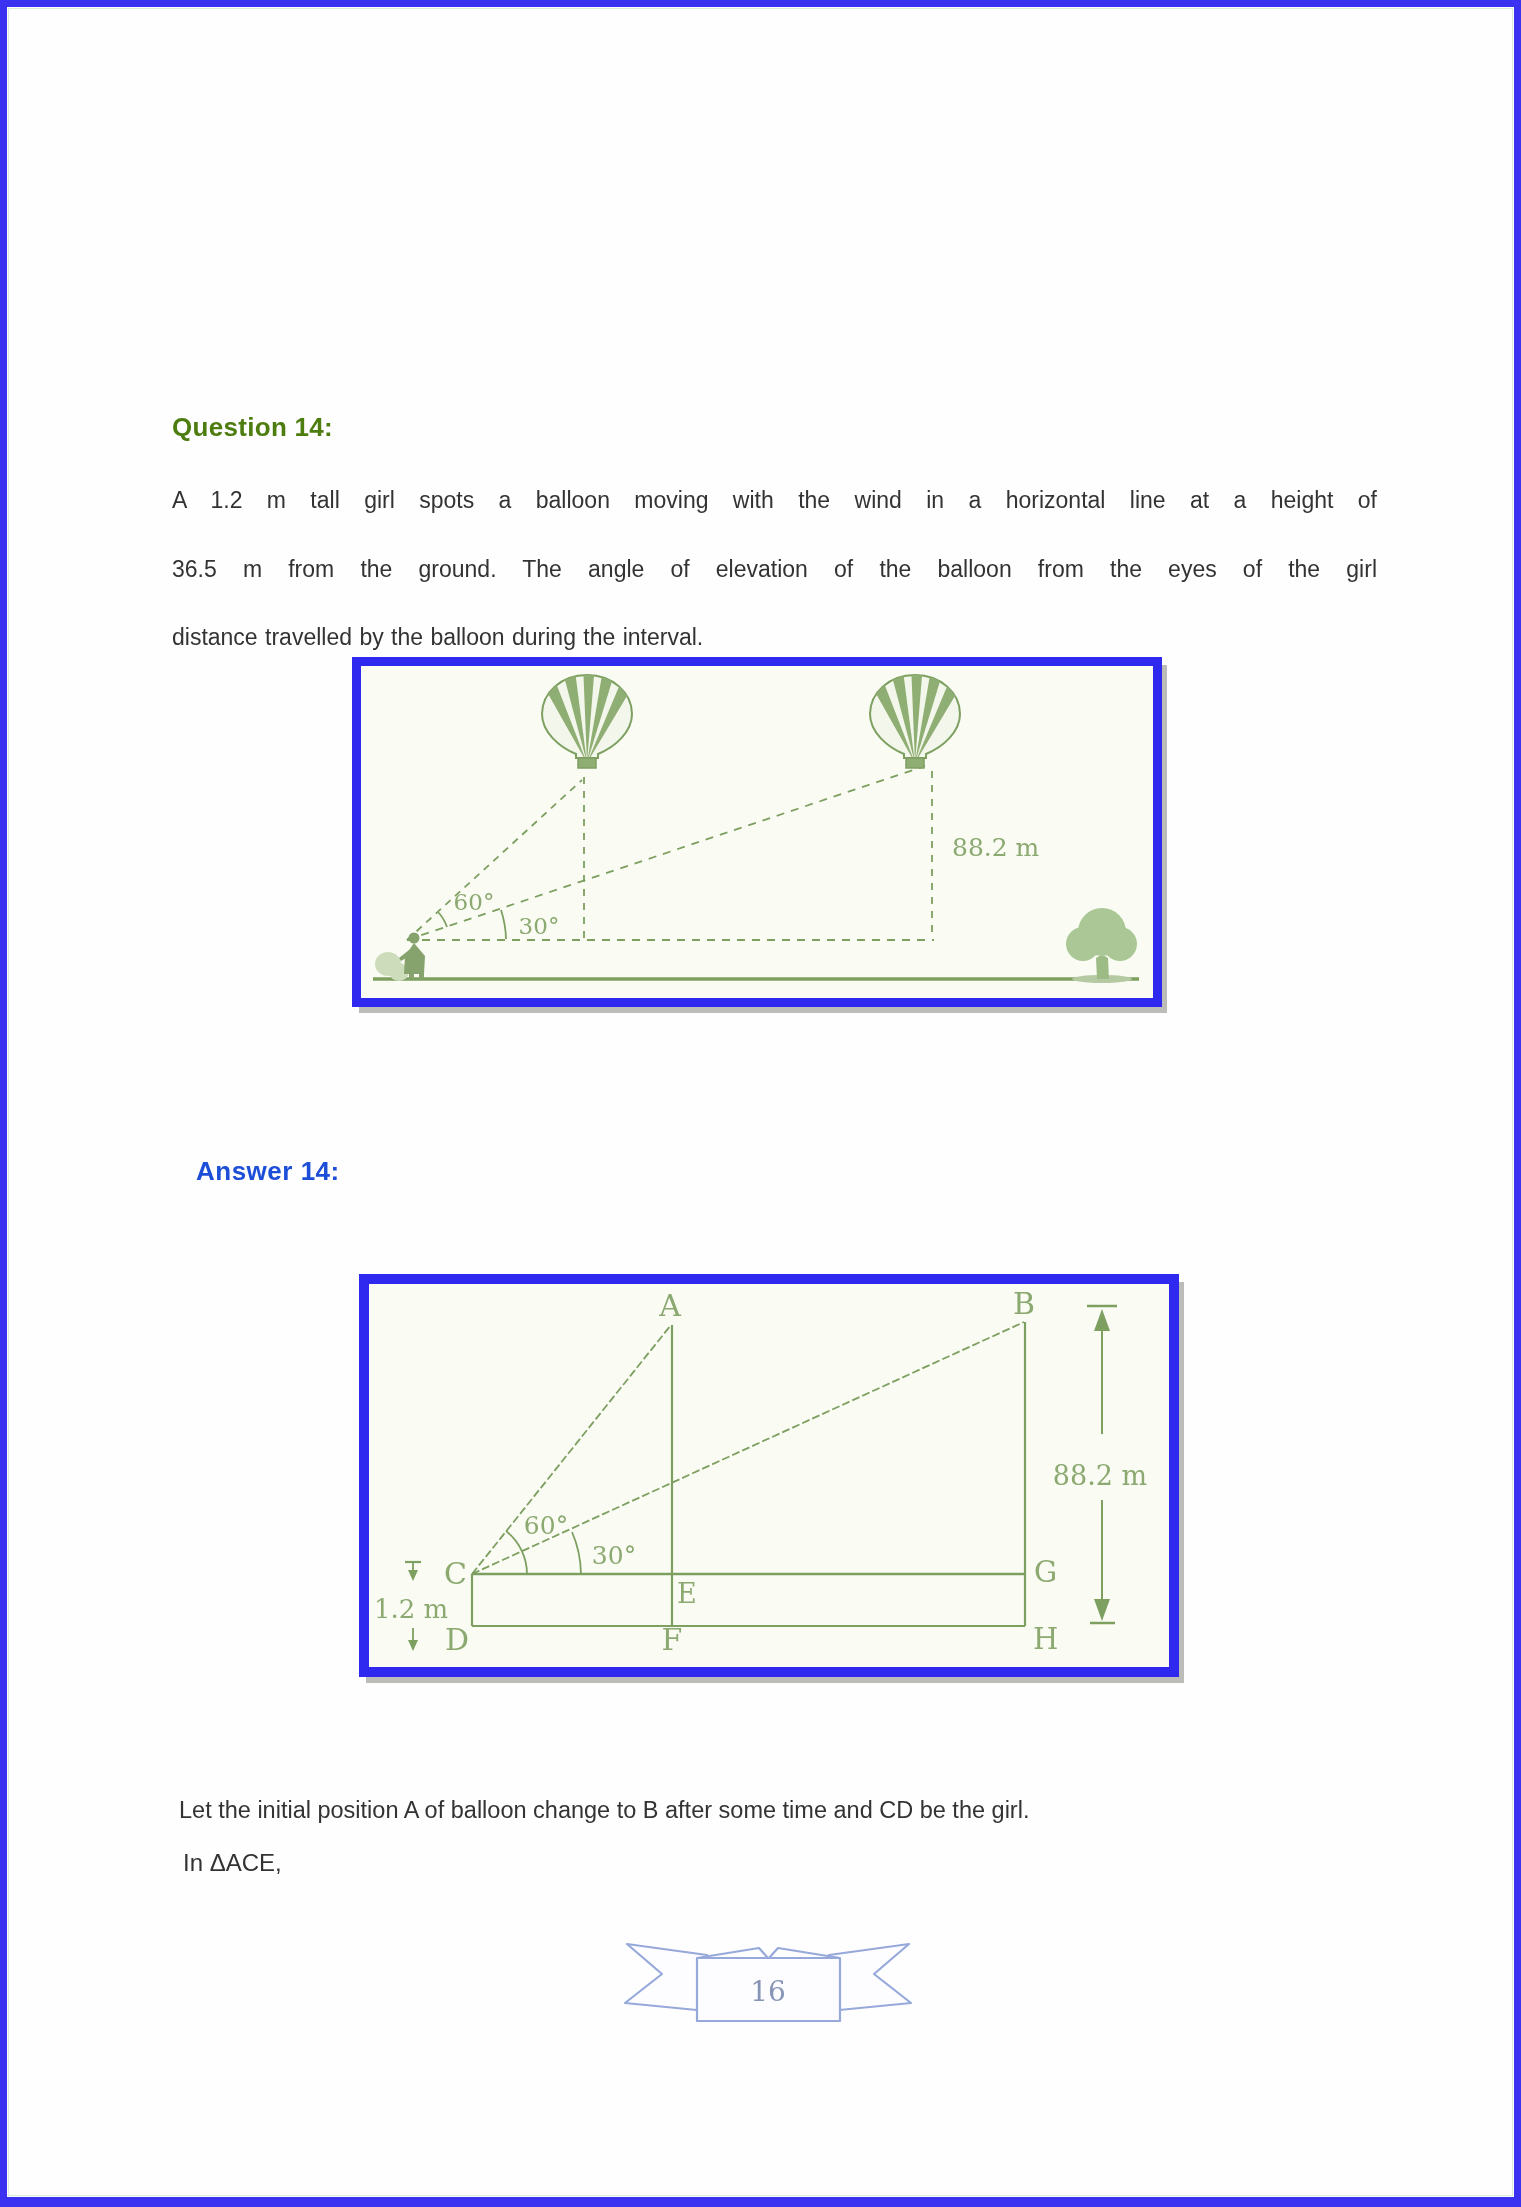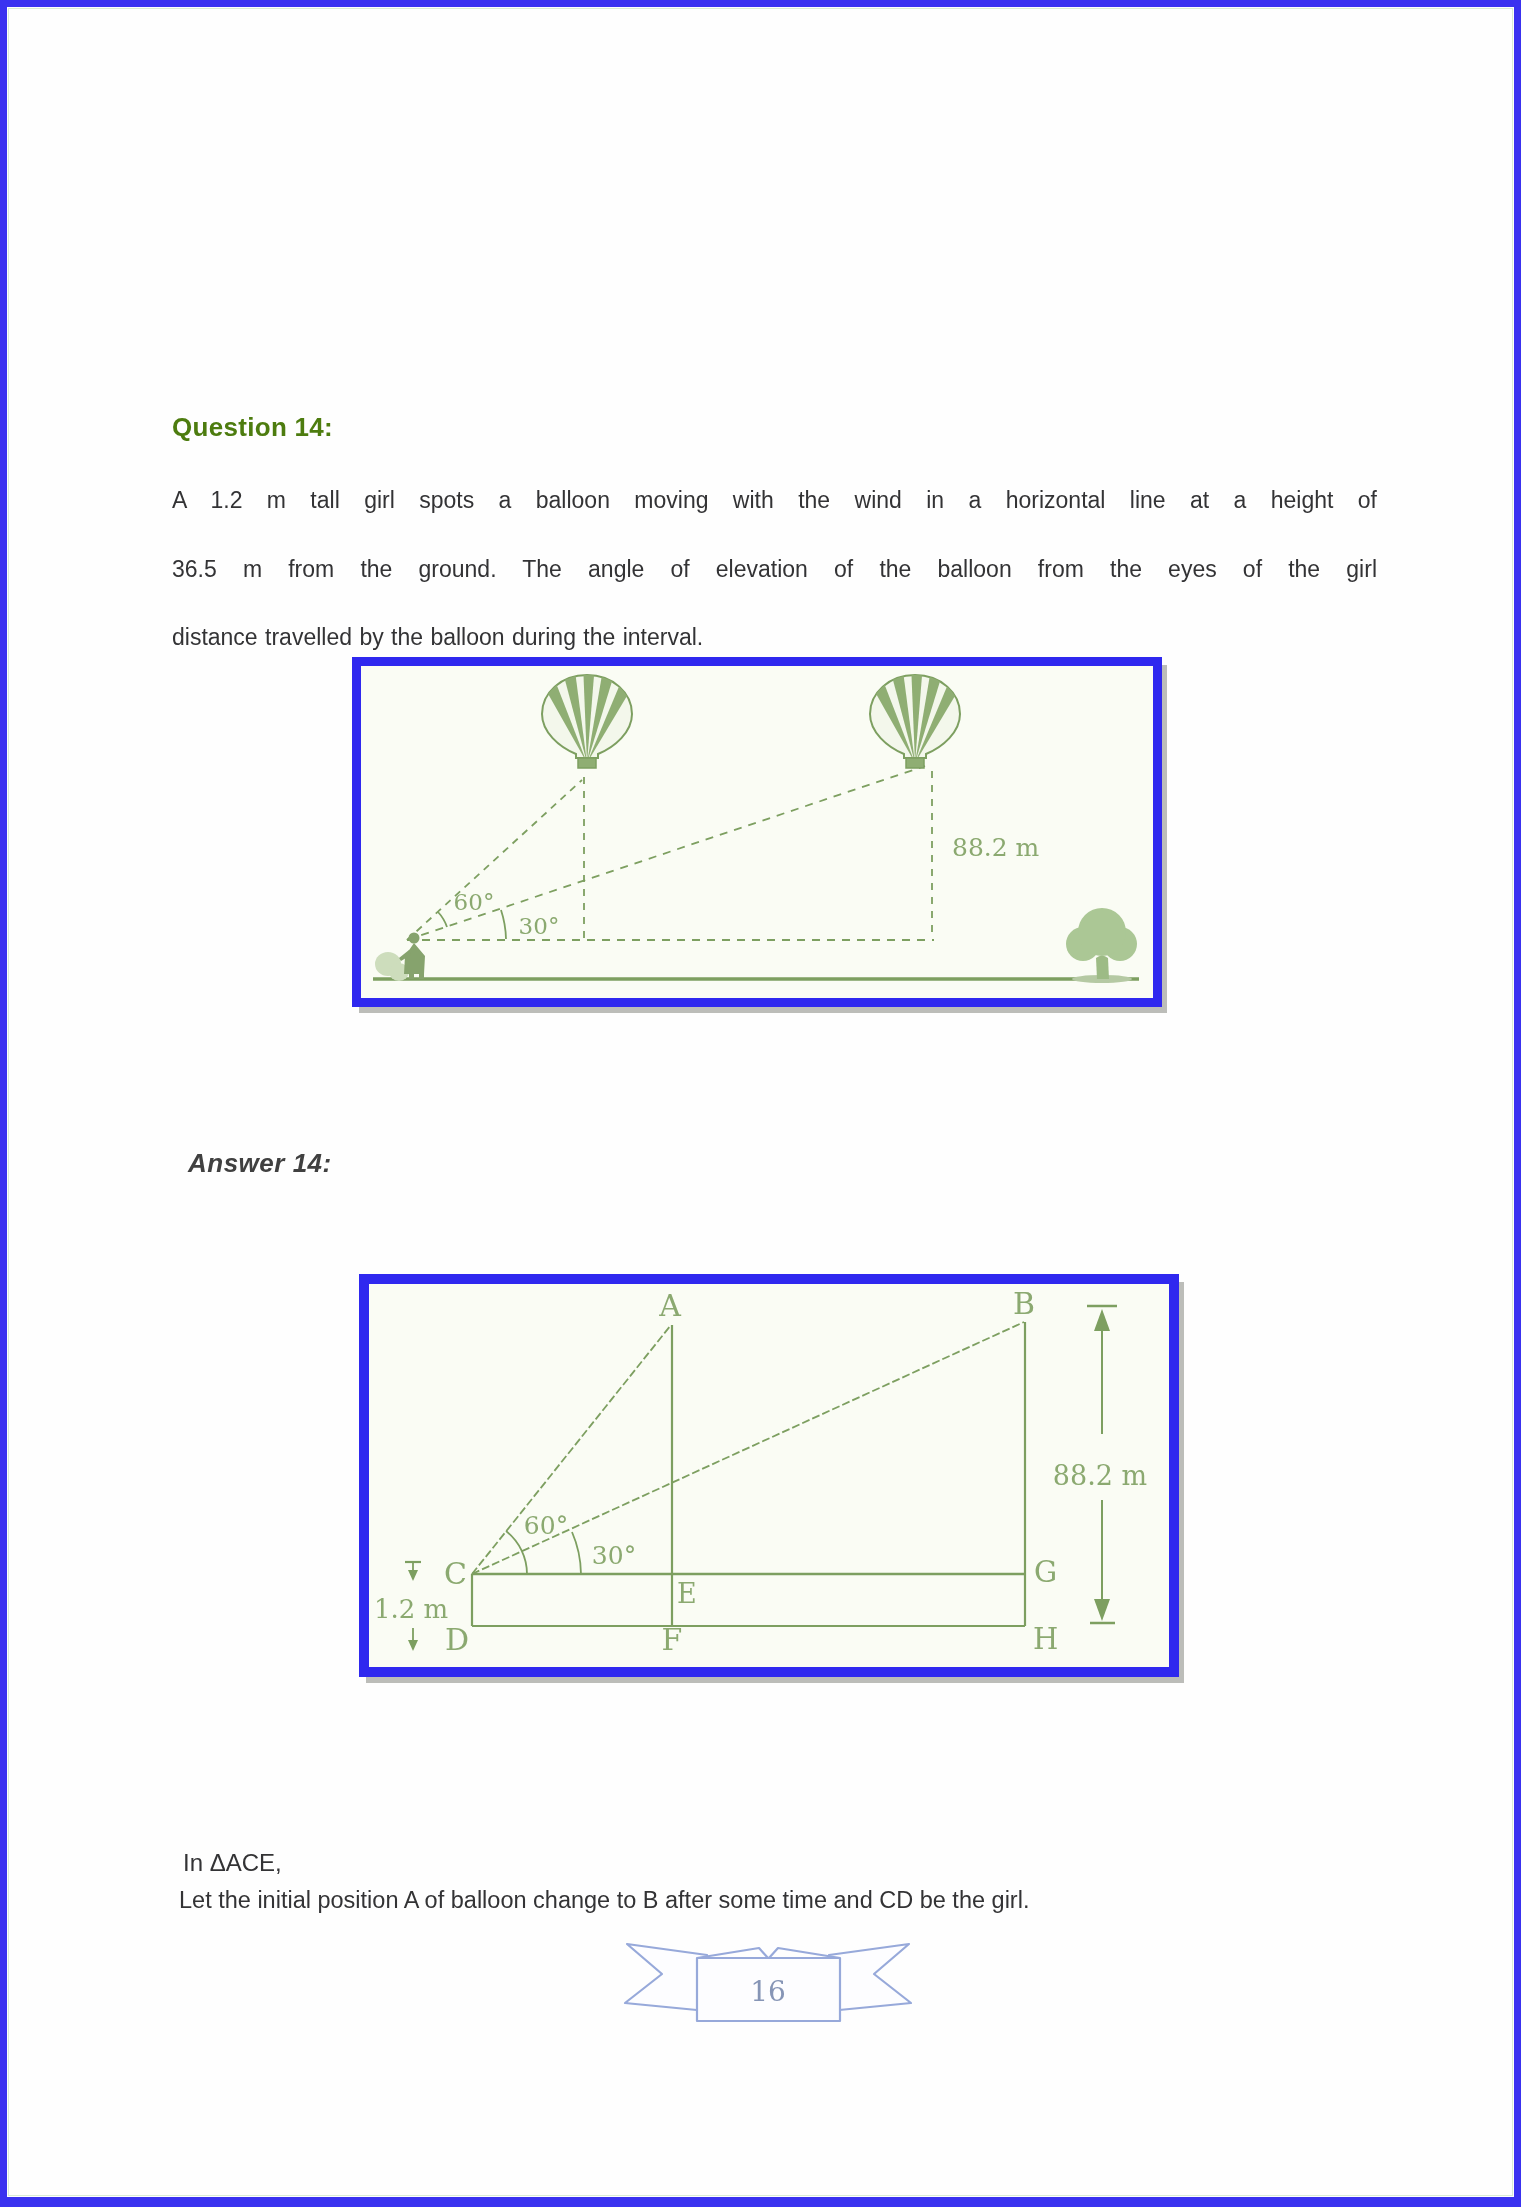--- a/index.html
+++ b/index.html
@@ -31,27 +31,26 @@
   .jline.last { text-align-last:left; }
   .figure {
     position:absolute; box-sizing:border-box;
     background:#fafcf4;
     box-shadow:6px 7px 0 -1px #bcbdb9;
   }
   .fig1 { left:345px; top:650px; width:810px; height:350px; border:9px solid #2f28ef; }
   .fig2 { left:352px; top:1267px; width:820px; height:403px; border:10px solid #2f28ef; }
   .figure svg { display:block; }
   .a-heading {
-    position:absolute; left:173px; top:1133px; margin:8px;
-    font-size:26px; font-weight:bold; color:#404040;
+    position:absolute; left:173px; top:1133px; margin:16px;
+    font-size:26px; font-weight:bold; color:#1d4ed8;
     letter-spacing:0.5px;
-    font-style:italic;
   }
   .sol1 {
-    position:absolute; left:172px; top:1880px; margin:0;
+    position:absolute; left:172px; top:1790px; margin:0;
     font-size:23.5px; color:#333335;
   }
   .sol2 {
     position:absolute; left:172px; top:1838px; margin:4px;
     font-size:24px; color:#333335;
   }
   .ribbon { position:absolute; left:612px; top:1932px; width:298px; height:92px; }
   .fig-label { font-family:"DejaVu Serif", serif; fill:#8ba970; }
   .fig-line  { stroke:#7d9f60; fill:none; }
 </style>

